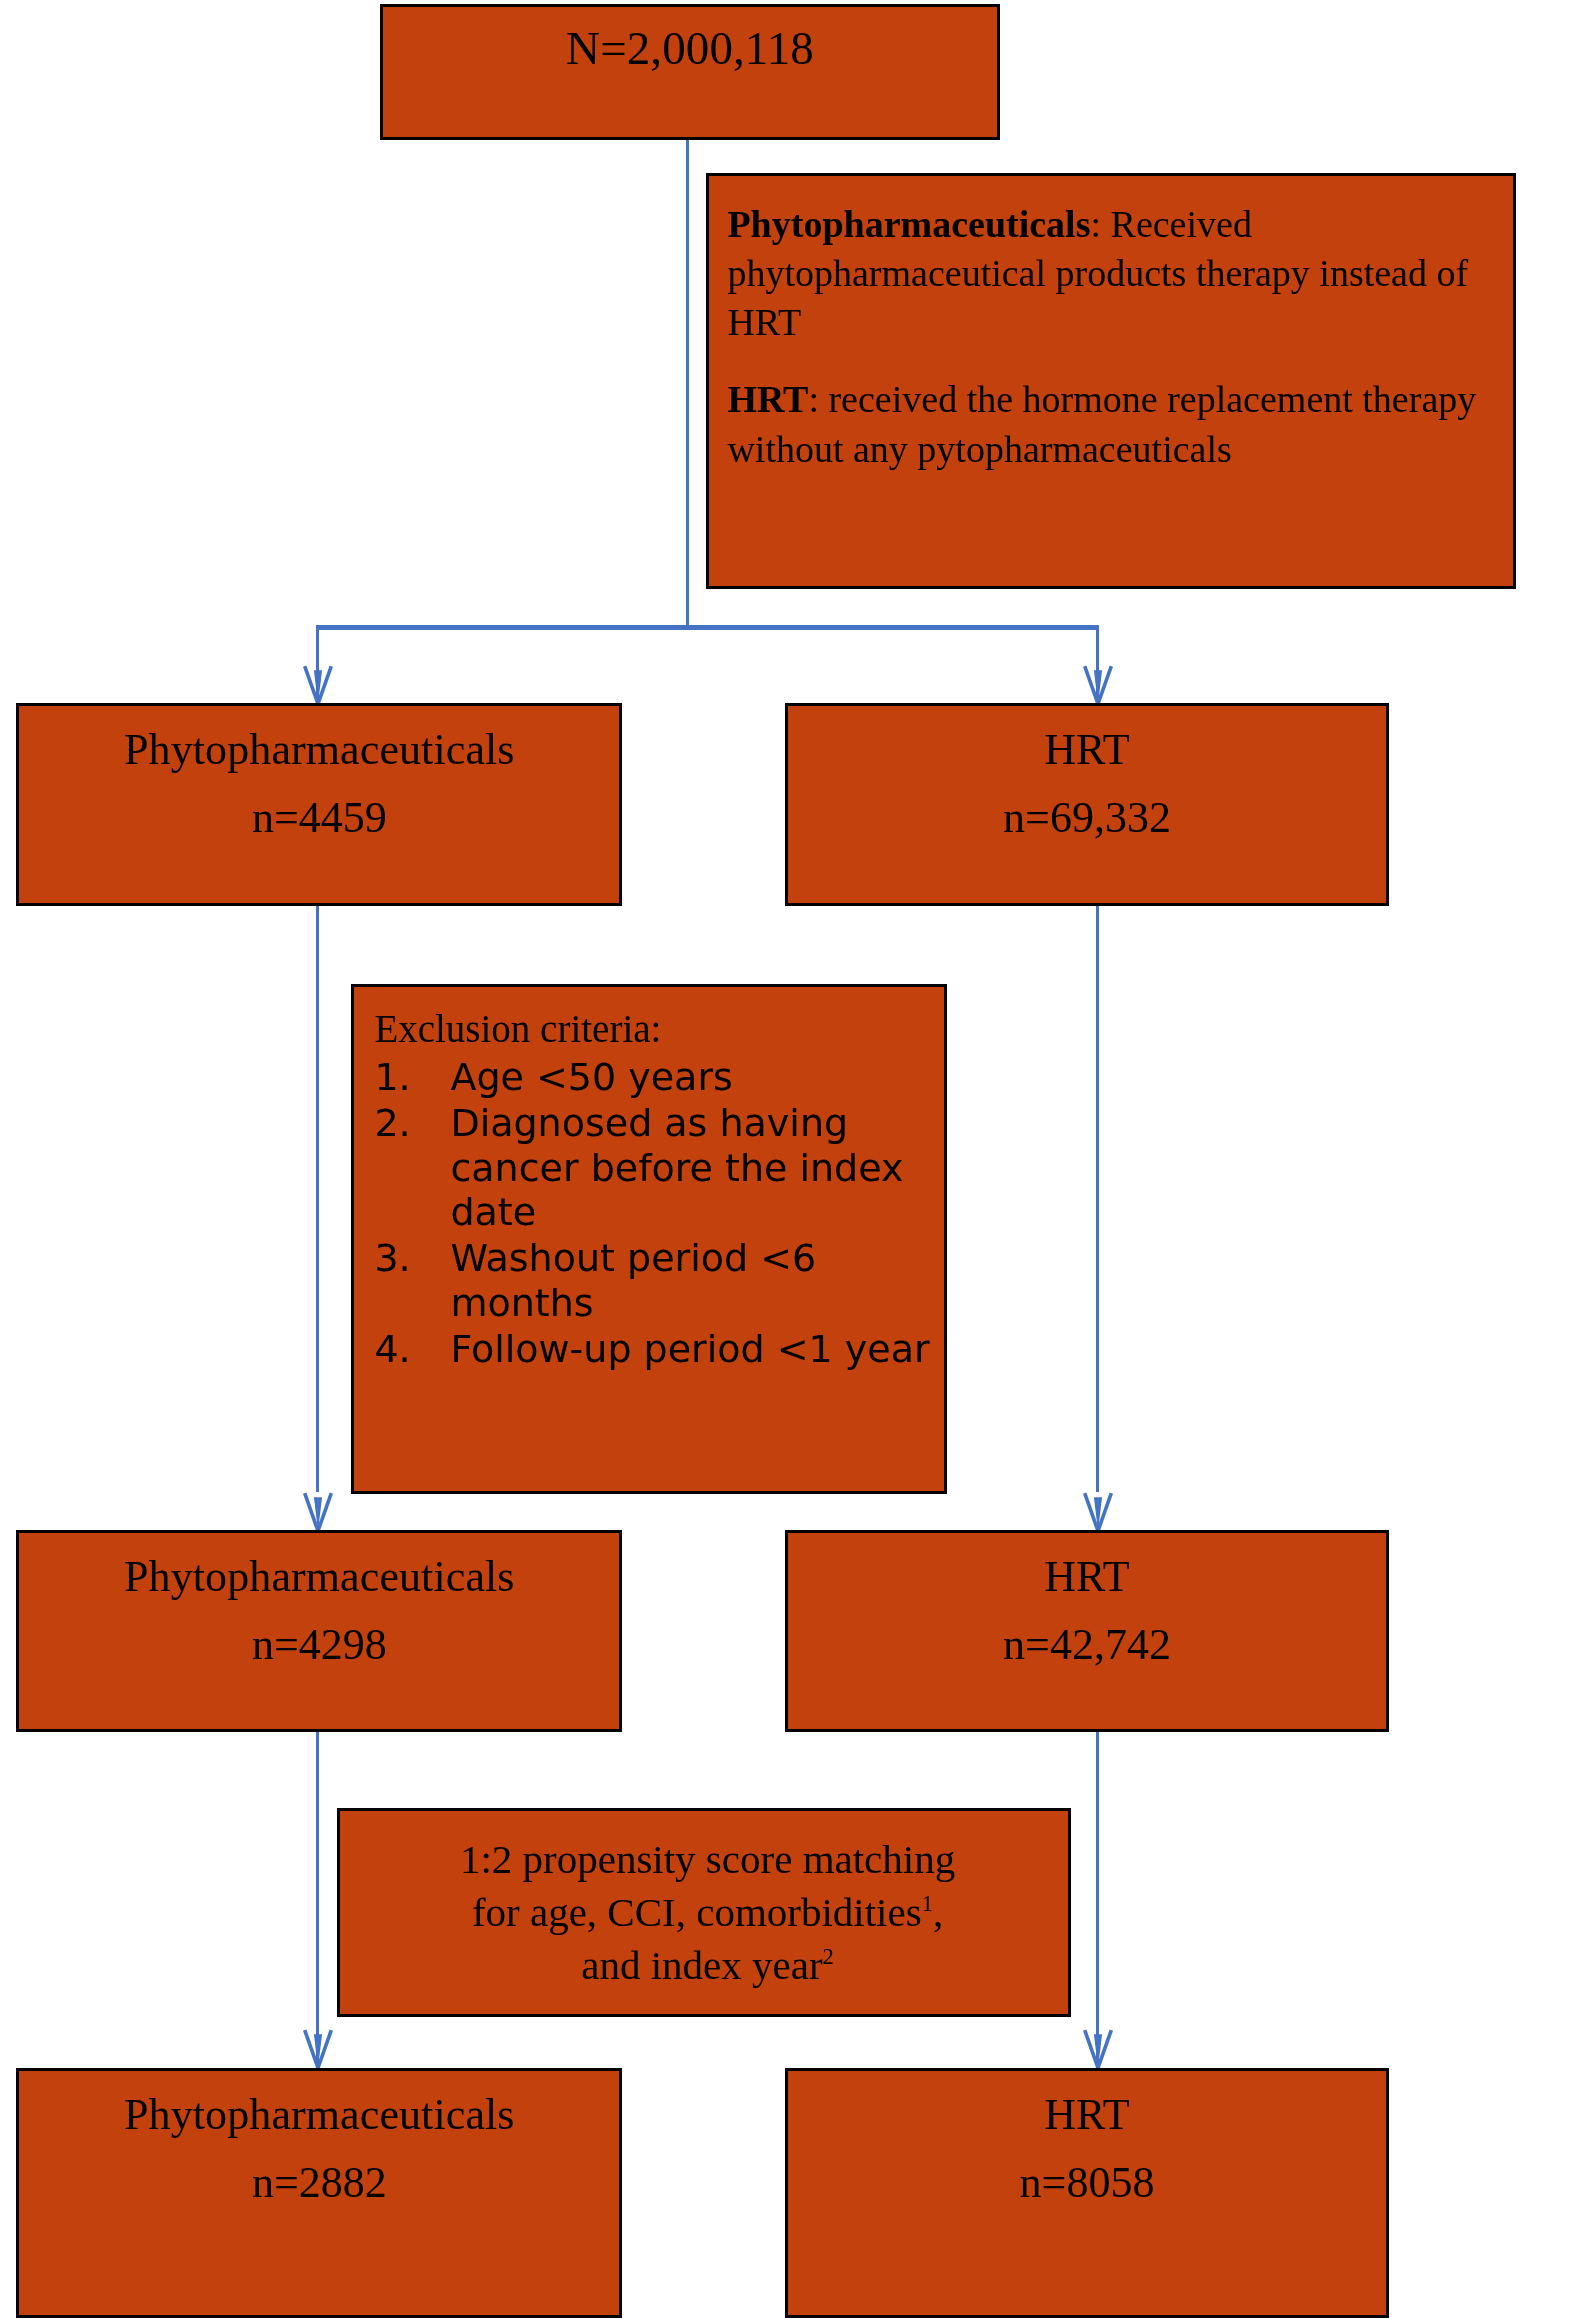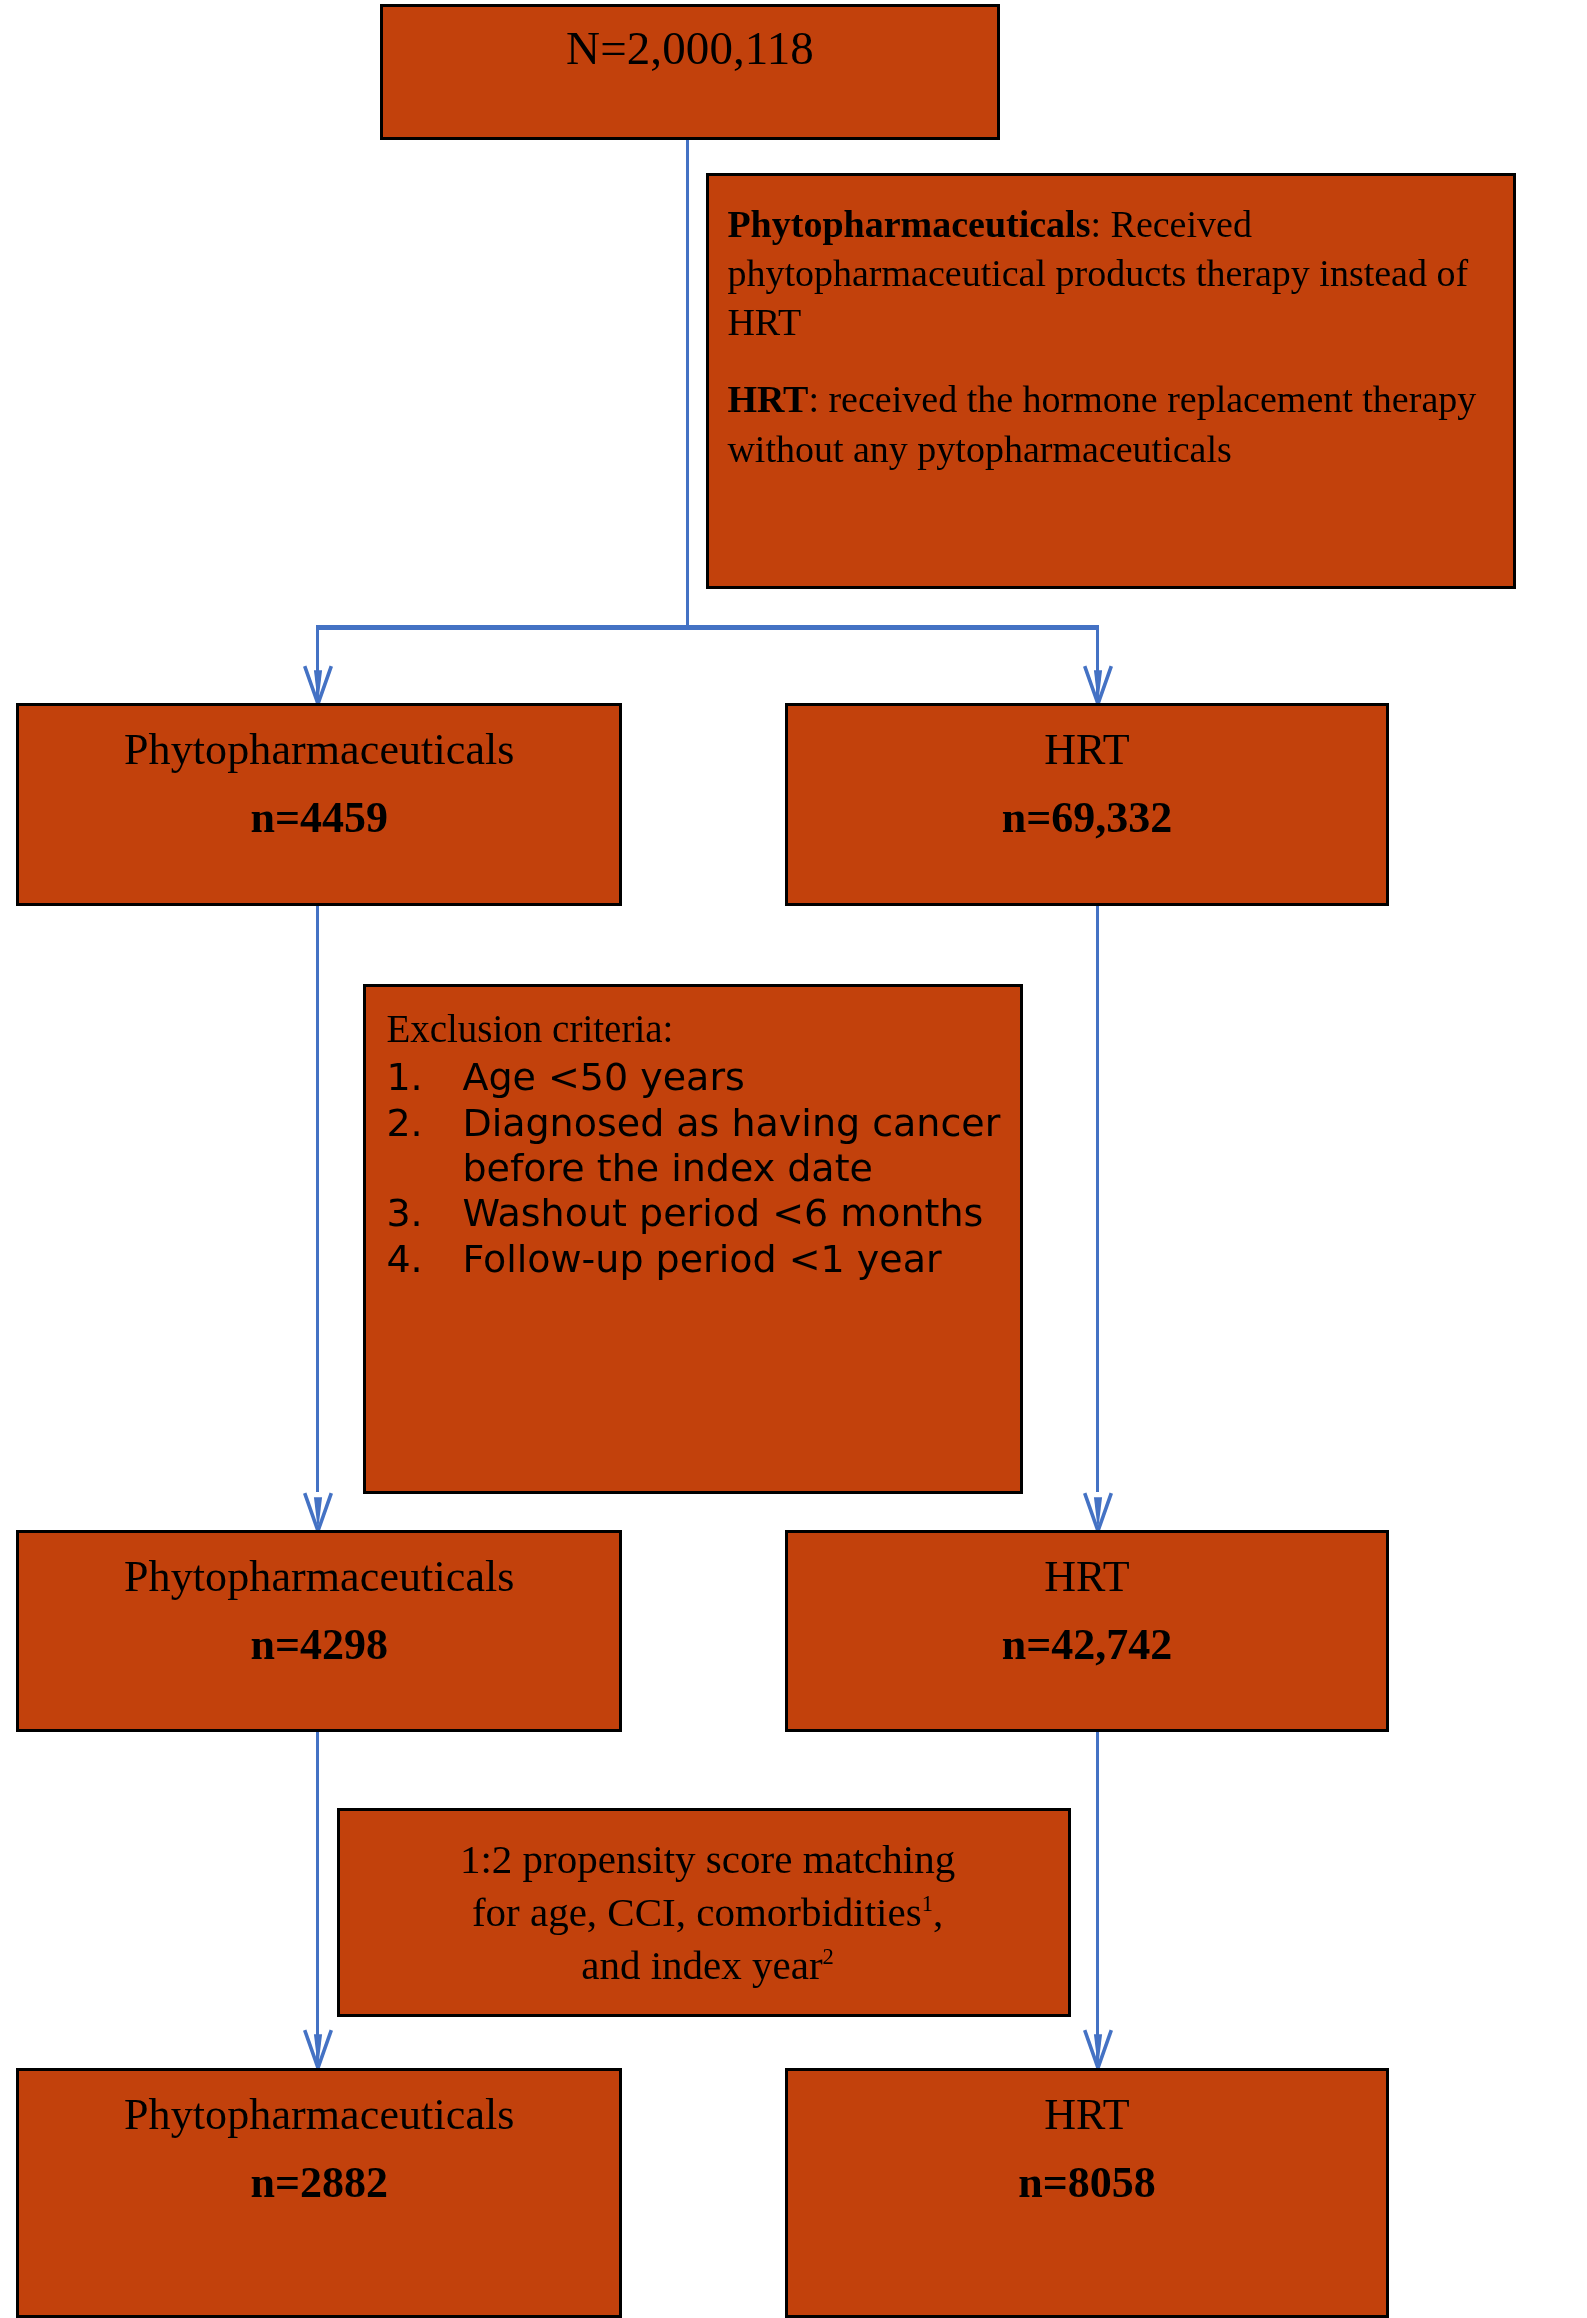--- a/index.html
+++ b/index.html
@@ -24,21 +24,21 @@
     display:flex;flex-direction:column;
     align-items:center;justify-content:flex-start;
     text-align:center;
   }
 
   .title-line{
     font-size:44px;line-height:1.18;white-space:nowrap;
     letter-spacing:0.1px;
   }
   .count-line{
-    font-size:44px;line-height:1.18;white-space:nowrap;font-weight:bold;
+    font-size:44px;line-height:1.18;white-space:nowrap;
   }
 
   
   #box-total{left:380px;top:4.1px;width:620px;height:136px;}
   #box-total .title-line{font-size:47px;padding-top:14.3px;}
 
   
   #box-inclusion{left:706px;top:173px;width:810px;height:416px;
      padding:23.5px 15.3px 10.2px 18.4px;}
   .incl-p{font-size:38px;line-height:1.30;margin:0 0 0 0;text-align:left;}
@@ -56,21 +56,21 @@
   #box-p3{top:2068px;height:250px;}
   #box-h3{top:2068px;height:250px;}
 
   .row-left .inner,.row-right .inner{
      display:flex;flex-direction:column;align-items:center;
      padding-top:18.4px;
   }
   .row-left .count-line,.row-right .count-line{margin-top:15.3px;}
 
   
-  #box-exclusion{left:363px;top:984px;width:660px;height:510px;
+  #box-exclusion{left:351px;top:984px;width:596px;height:510px;
      padding:18.4px 9.2px 9.2px 20.4px;}
   .excl-head{font-size:39px;line-height:1.22;text-align:left;margin-bottom:2px;}
   .excl-list{
      list-style:none;margin:0;padding:0;
      font-family:"DejaVu Sans","Liberation Sans",sans-serif;
   }
   .excl-list li{
      display:flex;align-items:flex-start;
      font-size:38px;line-height:1.18;text-align:left;
      margin:0 0 1px 0;

